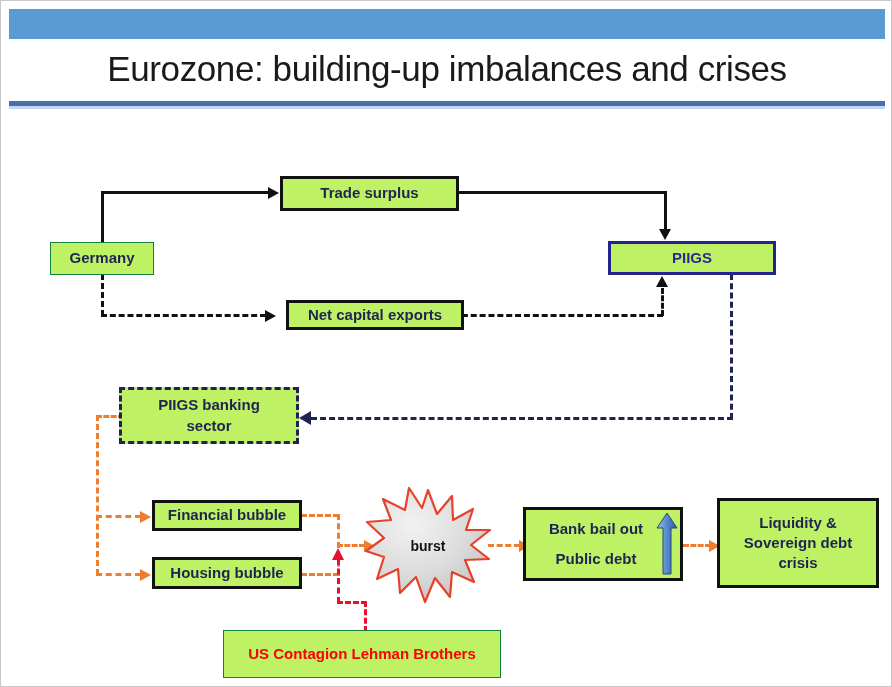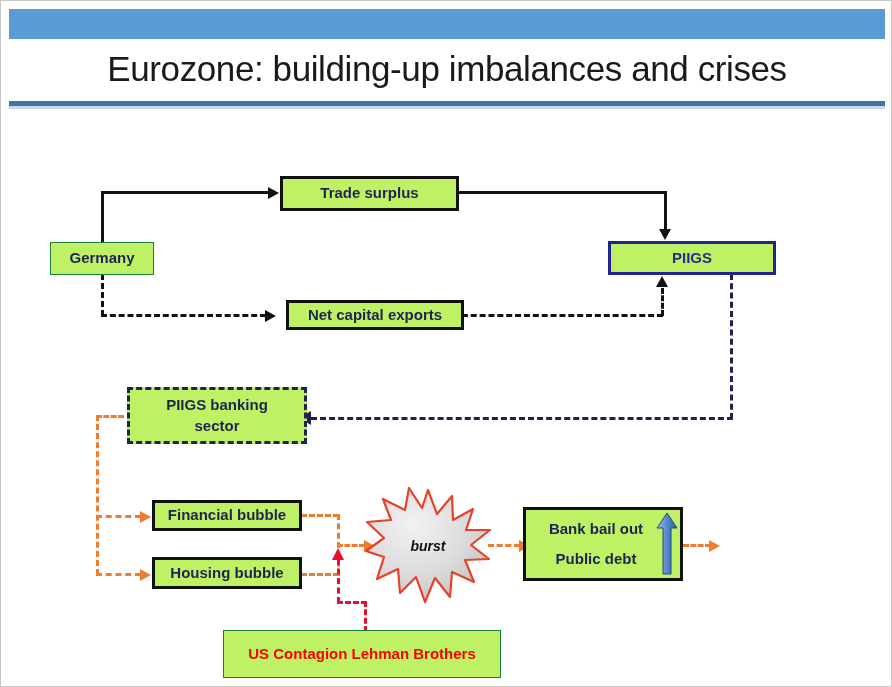--- a/index.html
+++ b/index.html
@@ -112,21 +112,20 @@
   .arr-right-black{ border-top: 6px solid transparent; border-bottom: 6px solid transparent; border-left: 11px solid #111111; }
   .arr-up-black   { border-left: 6px solid transparent; border-right: 6px solid transparent; border-bottom: 11px solid #111111; }
   .arr-left-navy  { border-top: 7px solid transparent; border-bottom: 7px solid transparent; border-right: 12px solid #1f2352; }
   .arr-right-orange{ border-top: 6px solid transparent; border-bottom: 6px solid transparent; border-left: 11px solid #ed7d31; }
   .arr-up-red     { border-left: 6px solid transparent; border-right: 6px solid transparent; border-bottom: 12px solid #e8112d; }
 
   
   .burst-wrap {
     position: absolute;
     z-index: 7;
-    font-style: italic;
   }
   .burst-label {
     position: absolute;
     left: 0; top: 0;
     width: 100%;
     height: 100%;
     display: flex;
     align-items: center;
     justify-content: center;
     font-size: 14px;
@@ -206,21 +205,21 @@
   </div>
 
   <div class="node black" style="left:275px; top:299px; width:178px; height:30px;margin-left:10px;">
     <span class="node-text">Net capital exports</span>
   </div>
 
   <div class="node navysolid navytext" style="left:607px; top:240px; width:168px; height:34px;align-items:center;">
     <span class="node-text">PIIGS</span>
   </div>
 
-  <div class="node navydash" style="left:126px; top:386px; width:180px; height:57px;">
+  <div class="node navydash" style="left:118px; top:386px; width:180px; height:57px;">
     <span class="node-text" style="padding:0 16px;">PIIGS banking sector</span>
   </div>
 
   <div class="node black" style="left:151px; top:556px; width:150px; height:32px;">
     <span class="node-text">Housing bubble</span>
   </div>
 
   <div class="node black" style="left:151px; top:499px; width:150px; height:31px;">
     <span class="node-text">Financial bubble</span>
   </div>
@@ -249,18 +248,21 @@
         <linearGradient id="blueArr" x1="0" y1="0" x2="1" y2="0">
           <stop offset="0%" stop-color="#9cc0e8"></stop>
           <stop offset="45%" stop-color="#5b8fd0"></stop>
           <stop offset="100%" stop-color="#2a5ba0"></stop>
         </linearGradient>
       </defs>
       <polygon points="11,1 21,16 15,16 15,62 7,62 7,16 1,16" fill="url(#blueArr)" stroke="#24497e" stroke-width="1"></polygon>
     </svg>
   </div>
 
+  <div class="node black" style="left:716px; top:497px; width:162px; height:90px;">
+    <span class="node-text" style="padding:0 12px;">Liquidity &amp; Sovereign debt crisis</span>
+  </div>
 
   <div class="node red redtext" style="left:222px; top:629px; width:278px; height:48px;">
     <span class="node-text">US Contagion Lehman Brothers</span>
   </div>
 
 </div>
 
 </body></html>

